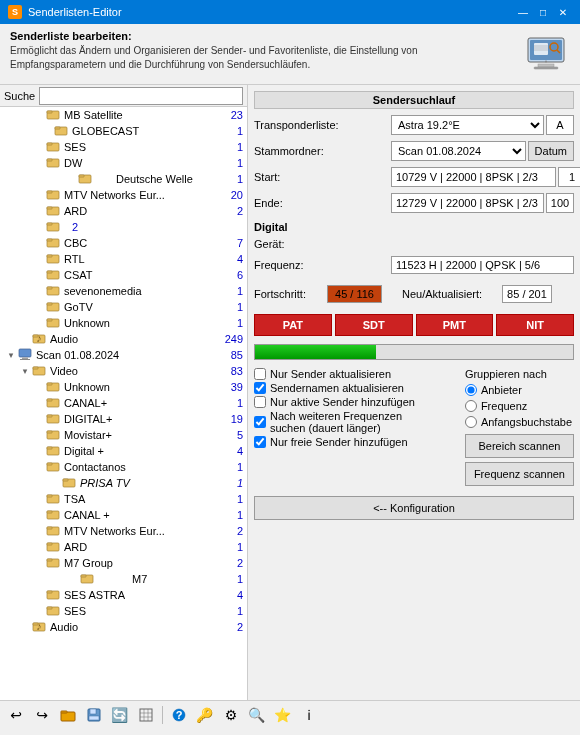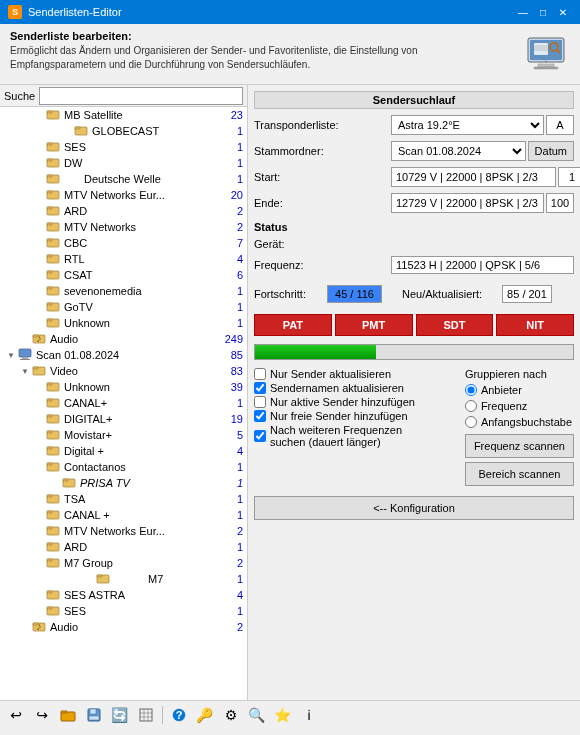--- a/index.html
+++ b/index.html
@@ -147,21 +147,21 @@
 
     .freq-display {
       background: white;
       border: 1px solid #999;
       padding: 2px 4px;
       font-size: 11px;
       flex: 1;
     }
     .progress-row { display: flex; align-items: center; gap: 18px; margin-bottom: 2px; }
     .progress-label { width: 55px; font-size: 11px; }
-    .progress-value { width: 55px; border: 1px solid #999; background: #3b82f6; height: 18px; display: flex; align-items: center; justify-content: center; font-size: 11px; }
+    .progress-value { width: 55px; border: 1px solid #999; background: #c2410c; height: 18px; display: flex; align-items: center; justify-content: center; font-size: 11px; }
     .neu-label { font-size: 11px; margin: 8px 2px; }
     .neu-value { border: 1px solid #999; background: white; height: 18px; padding: 0 4px; display: flex; align-items: center; font-size: 11px; }
 
     .table-buttons {
       display: flex;
       gap: 3px;
       margin-bottom: 4px;
     }
     .table-btn {
       flex: 1;
@@ -310,21 +310,21 @@
     <div class="tree-container" id="tree-container">
     <div class="tree-item" style="padding-left: 32px;">
           <span class="tree-toggle" style="visibility: hidden;">&nbsp;&nbsp;</span>
           <span style="margin-right: 2px;"><svg width="14" height="12" viewBox="0 0 14 12">
               <rect x="1" y="3" width="12" height="8" rx="1" fill="#e8c060" stroke="#a08030" stroke-width="0.7"></rect>
               <rect x="1" y="3" width="5" height="2" rx="0.5" fill="#e8c060" stroke="#a08030" stroke-width="0.7"></rect>
             </svg></span>
           <span class="tree-label">MB Satellite</span>
           <span class="tree-count">23</span>
         </div>
-        <div class="tree-item" style="padding-left: 28px; margin-left: 32px;">
+        <div class="tree-item" style="padding-left: 40px;">
           <span class="tree-toggle" style="visibility: hidden;">&nbsp;&nbsp;</span>
           <span style="margin-right: 2px;"><svg width="14" height="12" viewBox="0 0 14 12">
               <rect x="1" y="3" width="12" height="8" rx="1" fill="#e8c060" stroke="#a08030" stroke-width="0.7"></rect>
               <rect x="1" y="3" width="5" height="2" rx="0.5" fill="#e8c060" stroke="#a08030" stroke-width="0.7"></rect>
             </svg></span>
           <span class="tree-label">GLOBECAST</span>
           <span class="tree-count">1</span>
         </div>
         <div class="tree-item" style="padding-left: 32px;">
           <span class="tree-toggle" style="visibility: hidden;">&nbsp;&nbsp;</span>
@@ -337,21 +337,21 @@
         </div>
         <div class="tree-item" style="padding-left: 32px;">
           <span class="tree-toggle" style="visibility: hidden;">&nbsp;&nbsp;</span>
           <span style="margin-right: 2px;"><svg width="14" height="12" viewBox="0 0 14 12">
               <rect x="1" y="3" width="12" height="8" rx="1" fill="#e8c060" stroke="#a08030" stroke-width="0.7"></rect>
               <rect x="1" y="3" width="5" height="2" rx="0.5" fill="#e8c060" stroke="#a08030" stroke-width="0.7"></rect>
             </svg></span>
           <span class="tree-label">DW</span>
           <span class="tree-count">1</span>
         </div>
-        <div class="tree-item" style="padding-left: 12px; gap: 20px;">
+        <div class="tree-item" style="padding-left: 44px; gap: 20px;">
           <span class="tree-toggle" style="visibility: hidden;">&nbsp;&nbsp;</span>
           <span style="margin-right: 2px;"><svg width="14" height="12" viewBox="0 0 14 12">
               <rect x="1" y="3" width="12" height="8" rx="1" fill="#e8c060" stroke="#a08030" stroke-width="0.7"></rect>
               <rect x="1" y="3" width="5" height="2" rx="0.5" fill="#e8c060" stroke="#a08030" stroke-width="0.7"></rect>
             </svg></span>
           <span class="tree-label">Deutsche Welle</span>
           <span class="tree-count">1</span>
         </div>
         <div class="tree-item" style="padding-left: 32px;">
           <span class="tree-toggle" style="visibility: hidden;">&nbsp;&nbsp;</span>
@@ -370,21 +370,20 @@
             </svg></span>
           <span class="tree-label">ARD</span>
           <span class="tree-count">2</span>
         </div>
         <div class="tree-item" style="padding-left: 32px;">
           <span class="tree-toggle" style="visibility: hidden;">&nbsp;&nbsp;</span>
           <span style="margin-right: 2px;"><svg width="14" height="12" viewBox="0 0 14 12">
               <rect x="1" y="3" width="12" height="8" rx="1" fill="#e8c060" stroke="#a08030" stroke-width="0.7"></rect>
               <rect x="1" y="3" width="5" height="2" rx="0.5" fill="#e8c060" stroke="#a08030" stroke-width="0.7"></rect>
             </svg></span>
-          <span class="tree-label">MTV Networks</span>
           <span class="tree-count">2</span>
         </div>
         <div class="tree-item" style="padding-left: 32px;">
           <span class="tree-toggle" style="visibility: hidden;">&nbsp;&nbsp;</span>
           <span style="margin-right: 2px;"><svg width="14" height="12" viewBox="0 0 14 12">
               <rect x="1" y="3" width="12" height="8" rx="1" fill="#e8c060" stroke="#a08030" stroke-width="0.7"></rect>
               <rect x="1" y="3" width="5" height="2" rx="0.5" fill="#e8c060" stroke="#a08030" stroke-width="0.7"></rect>
             </svg></span>
           <span class="tree-label">CBC</span>
           <span class="tree-count">7</span>
@@ -564,21 +563,21 @@
         </div>
         <div class="tree-item" style="padding-left: 32px;">
           <span class="tree-toggle" style="visibility: hidden;">&nbsp;&nbsp;</span>
           <span style="margin-right: 2px;"><svg width="14" height="12" viewBox="0 0 14 12">
               <rect x="1" y="3" width="12" height="8" rx="1" fill="#e8c060" stroke="#a08030" stroke-width="0.7"></rect>
               <rect x="1" y="3" width="5" height="2" rx="0.5" fill="#e8c060" stroke="#a08030" stroke-width="0.7"></rect>
             </svg></span>
           <span class="tree-label">M7 Group</span>
           <span class="tree-count">2</span>
         </div>
-        <div class="tree-item" style="padding-left: 48px; gap: 34px;">
+        <div class="tree-item" style="padding-left: 32px; gap: 34px;">
           <span class="tree-toggle" style="visibility: hidden;">&nbsp;&nbsp;</span>
           <span style="margin-right: 2px;"><svg width="14" height="12" viewBox="0 0 14 12">
               <rect x="1" y="3" width="12" height="8" rx="1" fill="#e8c060" stroke="#a08030" stroke-width="0.7"></rect>
               <rect x="1" y="3" width="5" height="2" rx="0.5" fill="#e8c060" stroke="#a08030" stroke-width="0.7"></rect>
             </svg></span>
           <span class="tree-label">M7</span>
           <span class="tree-count">1</span>
         </div>
         <div class="tree-item" style="padding-left: 32px;">
           <span class="tree-toggle" style="visibility: hidden;">&nbsp;&nbsp;</span>
@@ -645,43 +644,43 @@
     </div>
 
     <div class="form-row">
       <span class="form-label">Ende:</span>
       <div class="form-control input-with-spin">
         <input class="input-field" type="text" value="12729 V | 22000 | 8PSK | 2/3" style="">
         <input type="text" style="width: 28px; height: 20px; border: 1px solid rgb(153, 153, 153); text-align: center; font-size: 11px;" value="100">
       </div>
     </div>
 
-    <div style="font-weight:bold; font-size:11px; margin:2px 0 1px 0;">Status</div>
+    <div style="font-weight:bold; font-size:11px; margin:2px 0 1px 0;">Digital</div>
 
     <div class="form-row">
       <span class="form-label">Gerät:</span>
       <span class="form-control"></span>
     </div>
 
     <div class="form-row">
       <span class="form-label">Frequenz:</span>
       <div class="freq-display">11523 H | 22000 | QPSK | 5/6</div>
     </div>
 
     <div class="progress-row">
       <span class="progress-label">Fortschritt:</span>
       <div class="progress-value">45 / 116</div>
       <span class="neu-label">Neu/Aktualisiert:</span>
       <div class="neu-value">85 / 201</div>
     </div>
 
     <div class="table-buttons">
       <button class="table-btn">PAT</button>
+      <button class="table-btn">SDT</button>
       <button class="table-btn">PMT</button>
-      <button class="table-btn">SDT</button>
       <button class="table-btn">NIT</button>
     </div>
 
     <div class="progress-bar-container">
       <div class="progress-bar-fill" id="progress-fill" style="width: 38%;"></div>
     </div>
 
     <div class="options-section">
       <div class="options-left">
         <div class="checkbox-row">
@@ -691,44 +690,44 @@
         <div class="checkbox-row">
           <input type="checkbox" checked="" style="">
           <span class="checkbox-label">Sendernamen aktualisieren</span>
         </div>
         <div class="checkbox-row">
           <input type="checkbox" style="">
           <span class="checkbox-label">Nur aktive Sender hinzufügen</span>
         </div>
         <div class="checkbox-row">
           <input type="checkbox" checked="" style="">
-          <span class="checkbox-label">Nur freie Sender hinzufügen</span>
+          <span class="checkbox-label">Nach weiteren Frequenzen<br>suchen (dauert länger)</span>
         </div>
         <div class="checkbox-row">
           <input type="checkbox" checked="" style="">
-          <span class="checkbox-label">Nach weiteren Frequenzen<br>suchen (dauert länger)</span>
+          <span class="checkbox-label">Nur freie Sender hinzufügen</span>
         </div>
       </div>
       <div class="options-right">
         <span class="group-label">Gruppieren nach</span>
         <div class="radio-row">
           <input type="radio" name="group" checked="" style="">
           <span>Anbieter</span>
         </div>
         <div class="radio-row">
           <input type="radio" name="group" style="">
           <span>Frequenz</span>
         </div>
         <div class="radio-row">
           <input type="radio" name="group" style="">
           <span>Anfangsbuchstabe</span>
         </div>
         <div class="action-buttons">
+          <button class="action-btn">Bereich scannen</button>
           <button class="action-btn">Frequenz scannen</button>
-          <button class="action-btn">Bereich scannen</button>
         </div>
       </div>
     </div>
 
     <div class="bottom-buttons">
       <button class="bottom-btn">&lt;-- Konfiguration</button>
     </div>
   </div>
 </div>
 

